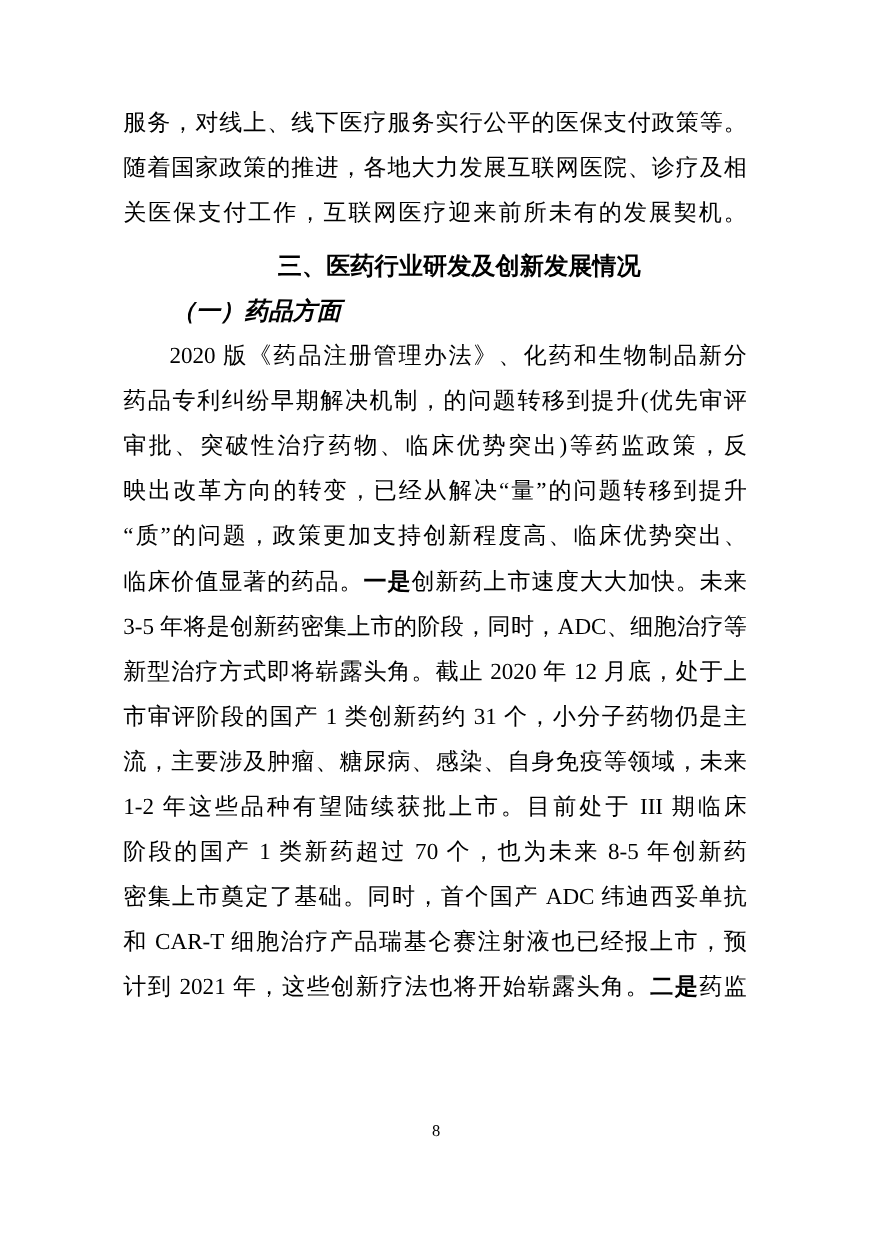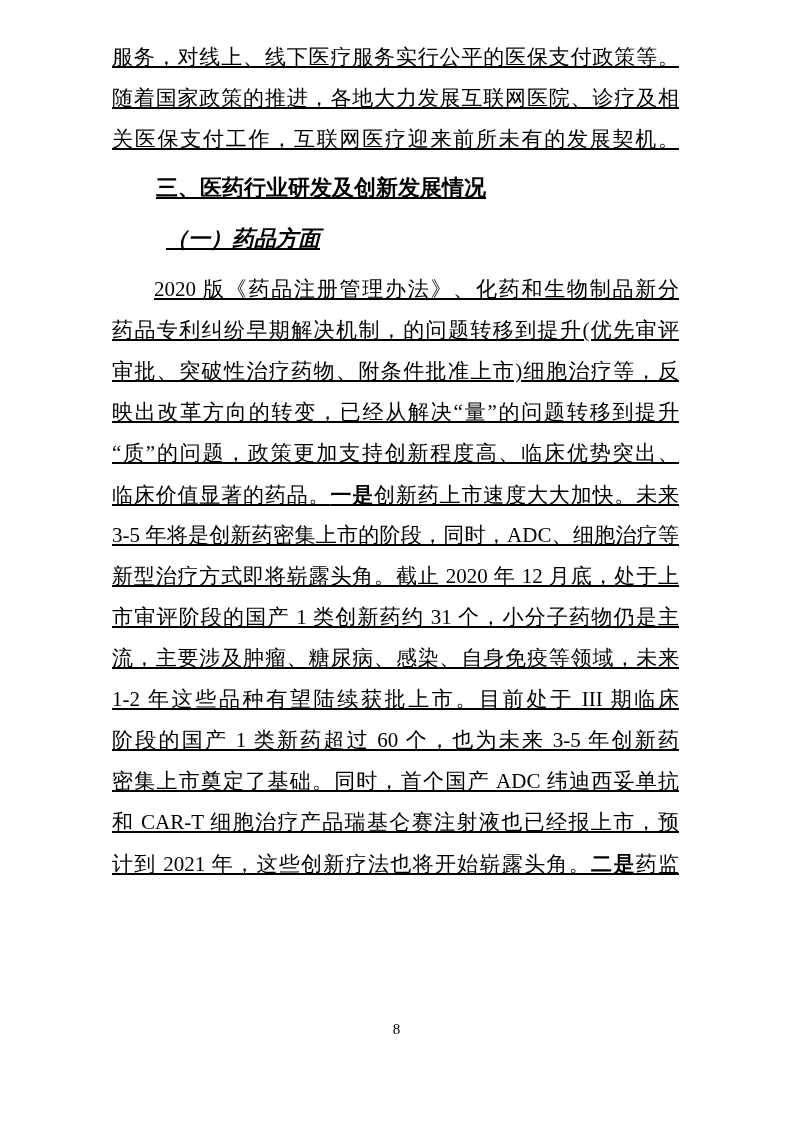--- a/index.html
+++ b/index.html
@@ -6,25 +6,24 @@
     margin: 0;
     padding: 0;
     background: #ffffff;
   }
   .page {
     position: relative;
     width: 793px;
     height: 1122px;
     background: #ffffff;
     box-sizing: border-box;
-    padding: 37px 114px 0 112px;
+    padding: 91px 114px 0 112px;
     color: #000000;
     font-family: "Liberation Serif", "DejaVu Serif", serif;
     overflow: hidden;
-    text-decoration: underline;
   }
   .para .line {
     font-size: 21px;
     line-height: 41px;
     height: 41px;
     overflow: hidden;
     text-align: justify;
     text-align-last: justify;
     -moz-text-align-last: justify;
     color: #000000;
@@ -37,25 +36,25 @@
     font-family: "Liberation Sans", "DejaVu Sans", sans-serif;
   }
   .section-heading {
     margin: 7px 0 0 0;
     font-family: "Liberation Sans", "DejaVu Sans", sans-serif;
     font-weight: bold;
     font-size: 22px;
     line-height: 41px;
     height: 41px;
     text-indent: 2em;
-    text-align: left;
+    text-align: center;
     color: #000000;
   }
   .subsection-heading {
-    margin: 10px;
+    margin: 0;
     font-family: "Liberation Serif", "DejaVu Serif", serif;
     font-weight: bold;
     font-style: italic;
     font-size: 22px;
     line-height: 41px;
     height: 41px;
     text-indent: 2em;
     text-align: left;
     color: #000000;
   }
@@ -82,30 +81,30 @@
       <div class="line"><span class="r">关医保支付工作，互联网医疗迎来前所未有的发展契机。</span></div>
     </div>
 
   <h2 class="section-heading">三、医药行业研发及创新发展情况</h2>
 
   <h3 class="subsection-heading">（一）药品方面</h3>
 
   <div class="para indent-first">
       <div class="line first"><span class="r">2020 版《药品注册管理办法》、化药和生物制品新分类、</span></div>
       <div class="line"><span class="r">药品专利纠纷早期解决机制，的问题转移到提升(优先审评</span></div>
-      <div class="line"><span class="r">审批、突破性治疗药物、附条件批准上市)细胞治疗等，反</span></div>
+      <div class="line"><span class="r">审批、突破性治疗药物、临床优势突出)等药监政策，反</span></div>
       <div class="line"><span class="r">映出改革方向的转变，已经从解决“量”的问题转移到提升</span></div>
       <div class="line"><span class="r">“质”的问题，政策更加支持创新程度高、临床优势突出、</span></div>
       <div class="line"><span class="r">临床价值显著的药品。</span><span class="b">一是</span><span class="r">创新药上市速度大大加快。未来</span></div>
       <div class="line"><span class="r">3-5 年将是创新药密集上市的阶段，同时，ADC、细胞治疗等</span></div>
       <div class="line"><span class="r">新型治疗方式即将崭露头角。截止 2020 年 12 月底，处于上</span></div>
       <div class="line"><span class="r">市审评阶段的国产 1 类创新药约 31 个，小分子药物仍是主</span></div>
       <div class="line"><span class="r">流，主要涉及肿瘤、糖尿病、感染、自身免疫等领域，未来</span></div>
       <div class="line"><span class="r">1-2 年这些品种有望陆续获批上市。目前处于 III 期临床</span></div>
-      <div class="line"><span class="r">阶段的国产 1 类新药超过 60 个，也为未来 3-5 年创新药</span></div>
+      <div class="line"><span class="r">阶段的国产 1 类新药超过 70 个，也为未来 8-5 年创新药</span></div>
       <div class="line"><span class="r">密集上市奠定了基础。同时，首个国产 ADC 纬迪西妥单抗</span></div>
       <div class="line"><span class="r">和 CAR-T 细胞治疗产品瑞基仑赛注射液也已经报上市，预</span></div>
       <div class="line"><span class="r">计到 2021 年，这些创新疗法也将开始崭露头角。</span><span class="b">二是</span><span class="r">药监</span></div>
     </div>
 
   <div class="page-number">8</div>
 
 </div>
 
 </body></html>

